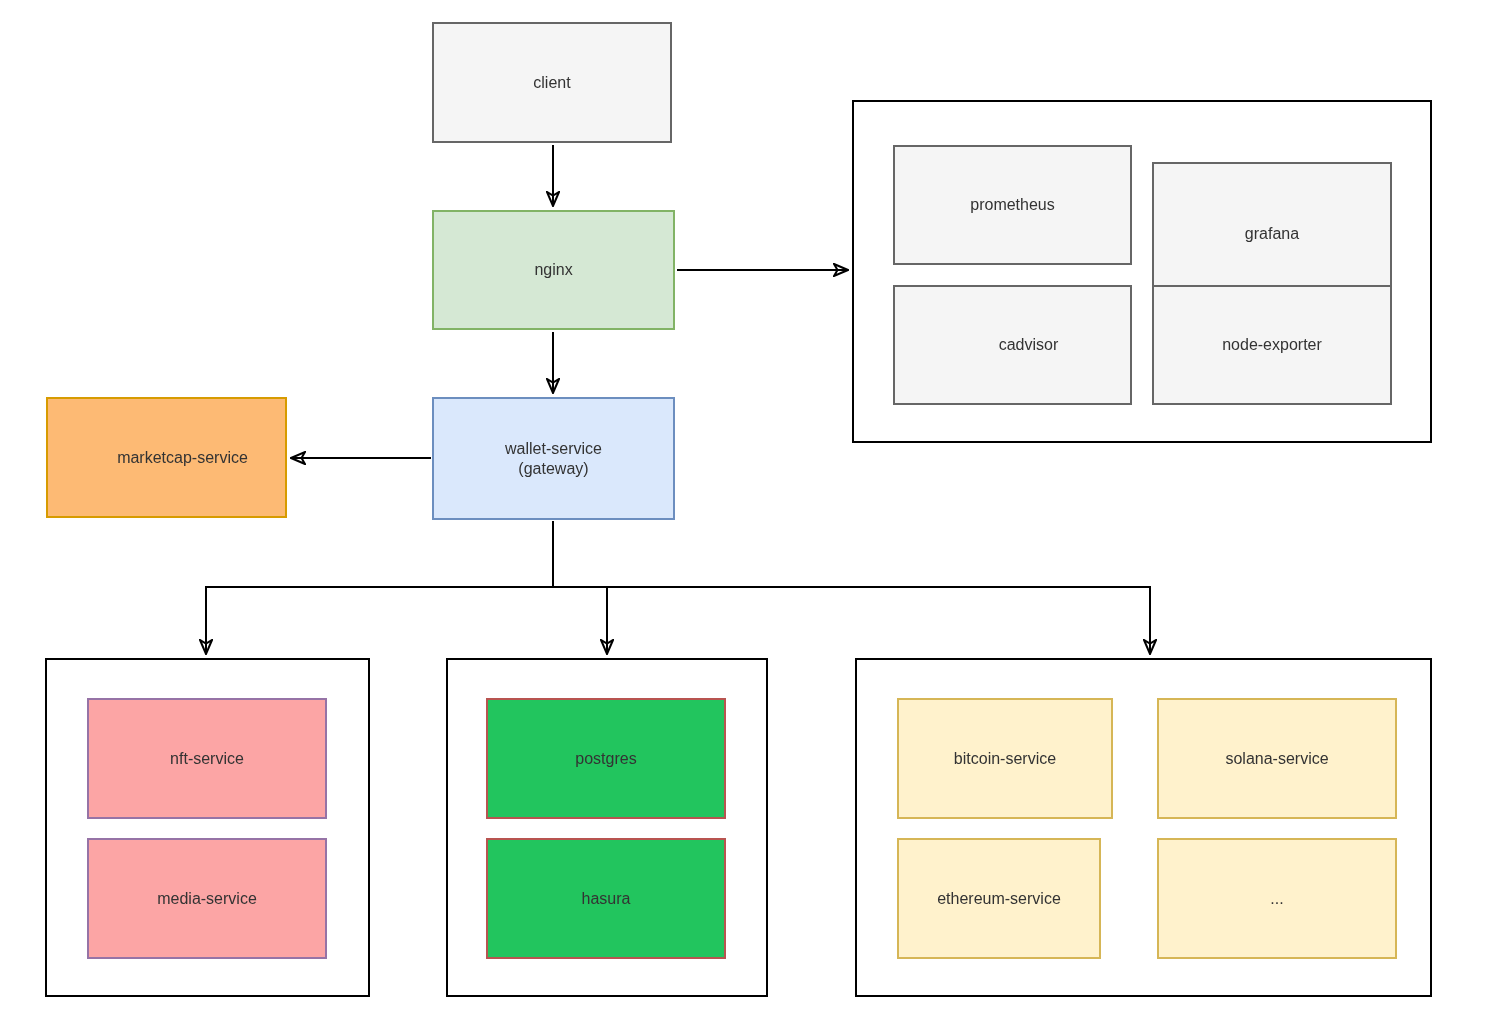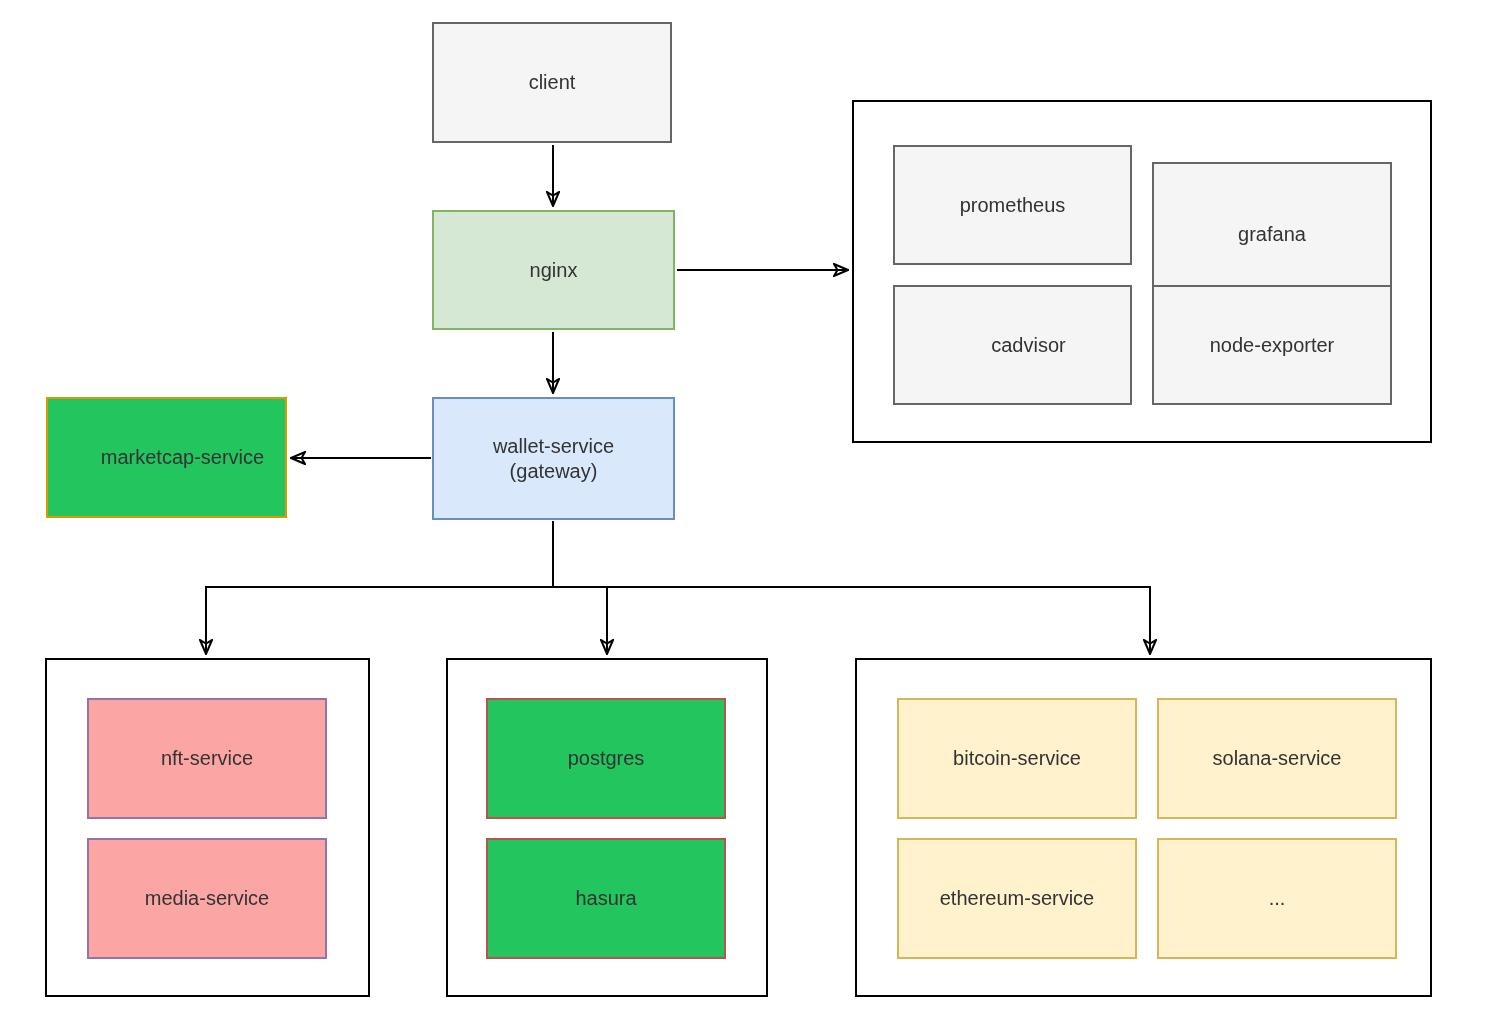--- a/index.html
+++ b/index.html
@@ -21,30 +21,30 @@
     box-sizing: border-box;
     border: 2px solid #000000;
     display: flex;
     align-items: center;
     justify-content: center;
   }
   .group {
     background: #ffffff;
   }
   .node span {
-    font-size: 20px;
+    font-size: 16px;
     line-height: 1.25;
     text-align: center;
     white-space: pre-line;
     color: #333333;
   }
   .sc-gray   { background: #f5f5f5; border-color: #666666; }
   .sc-green  { background: #d5e8d4; border-color: #82b366; }
   .sc-blue   { background: #dae8fc; border-color: #6c8ebf; }
-  .sc-orange { background: #22c55e; border-color: #d79b00; padding-left: 32px; }
+  .sc-orange { background: #fdba74; border-color: #d79b00; padding-left: 32px; }
   .sc-purple { background: #fca5a5; border-color: #9673a6; }
   .sc-red    { background: #22c55e; border-color: #b85450; }
   .sc-yellow { background: #fff2cc; border-color: #d6b656; }
   .edges {
     position: absolute;
     left: 0;
     top: 0;
     pointer-events: none;
   }
   .edges line, .edges path {
@@ -117,26 +117,26 @@
     <span>media-service</span>
   </div>
 
   <div class="node sc-red" style="left:486px; top:698px; width:240px; height:121px;">
     <span>postgres</span>
   </div>
   <div class="node sc-red" style="left:486px; top:838px; width:240px; height:121px;">
     <span>hasura</span>
   </div>
 
-  <div class="node sc-yellow" style="left:897px; top:698px; width:240px; height:121px;">
+  <div class="node sc-yellow" style="left:897px; top:698px; width:216px; height:121px;">
     <span>bitcoin-service</span>
   </div>
   <div class="node sc-yellow" style="left:1157px; top:698px; width:240px; height:121px;">
     <span>solana-service</span>
   </div>
-  <div class="node sc-yellow" style="left:897px; top:838px; width:240px; height:121px;">
+  <div class="node sc-yellow" style="left:897px; top:838px; width:204px; height:121px;">
     <span>ethereum-service</span>
   </div>
   <div class="node sc-yellow" style="left:1157px; top:838px; width:240px; height:121px;">
     <span>...</span>
   </div>
 
 </div>
 
 </body></html>

